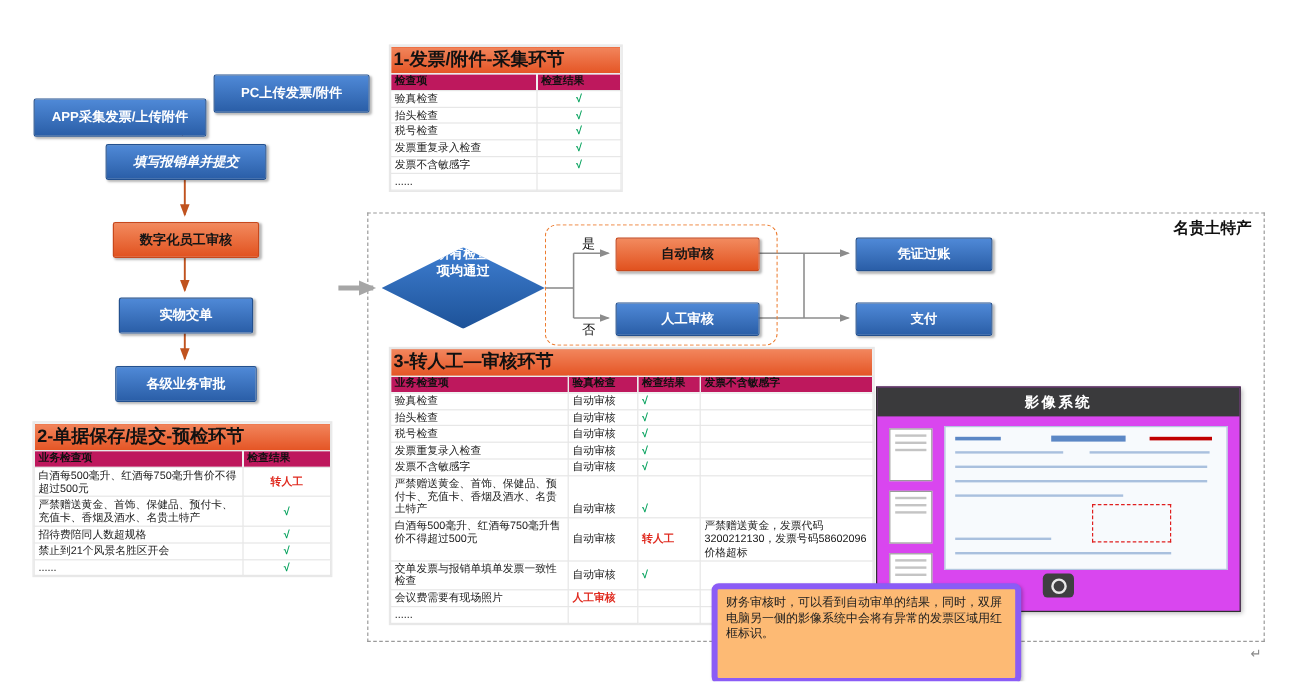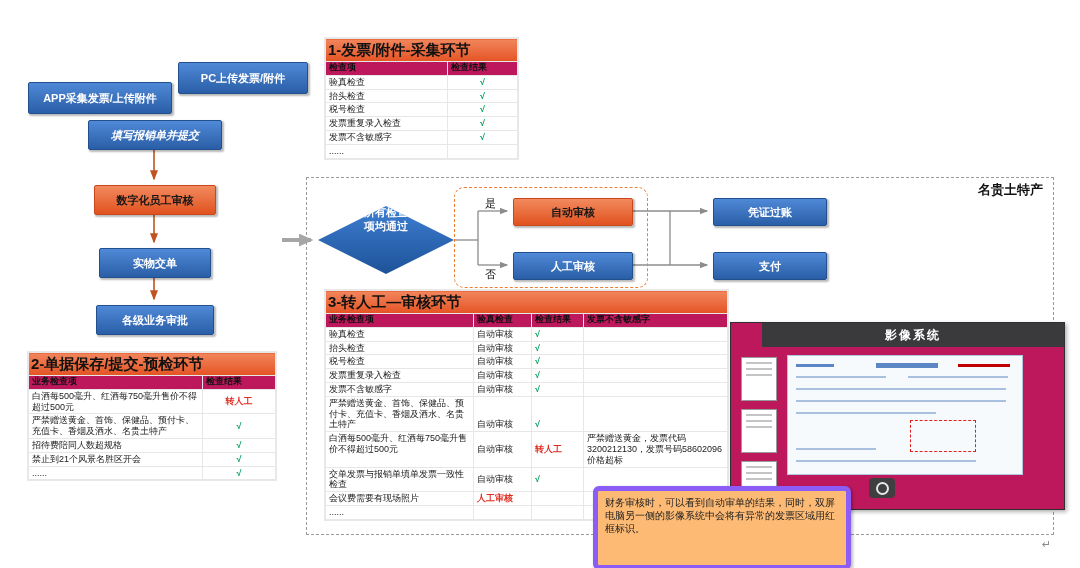--- a/index.html
+++ b/index.html
@@ -30,22 +30,22 @@
             font-size:9px;color:#1a1a1a;box-shadow:0 0 0 1px #e8e8e8;}
   table.tbl td,table.tbl th{border:1px solid #e7e7e7;padding:1px 3px;line-height:1.2;
             vertical-align:top;text-align:left;overflow:hidden;}
   .t-title{background:linear-gradient(180deg,#f2855c,#e45424);font-weight:bold;font-size:15px;
             text-align:center;color:#111;padding:2px !important;border:1px solid #d8causedf !important;}
   .t-head{background:#be185d;font-weight:bold;color:#111;font-family:Liberation Mono, monospace;}
   .ok{color:#00a05a;font-weight:bold;}
   .warn{color:#e02b20;font-weight:bold;}
   .res{text-align:center !important;vertical-align:middle !important;}
   
-  .imaging{position:absolute;left:730px;top:322px;width:302px;height:186px;background:#be185d;
-           border:1px solid #2f2f31;box-shadow:2px 2px 4px rgba(0,0,0,.3);padding-left:31px;}
+  .imaging{position:absolute;left:730px;top:322px;width:302px;height:186px;background:#d946ef;
+           border:1px solid #2f2f31;box-shadow:2px 2px 4px rgba(0,0,0,.3);}
   .imaging-title{height:24px;background:#3a3a3c;color:#fff;font-weight:bold;font-size:12px;
            display:flex;align-items:center;justify-content:center;letter-spacing:2px;}
   .thumb{position:absolute;width:34px;height:42px;background:#fff;border:1px solid #9a9a9a;}
   .thumb i{display:block;height:2px;background:#c4c4c4;margin:4px 4px 0 4px;}
   .inv{position:absolute;left:56px;top:32px;width:234px;height:118px;background:#f7fafd;
        border:1px solid #b3c6e0;}
   .bar{position:absolute;height:3px;background:#5b87c5;}
   .bar.red{background:#c00000;}
   .bar.lt{background:#a9c0de;height:2px;}
   .redbox{position:absolute;border:1.5px dashed #e01f1f;background:transparent;}

